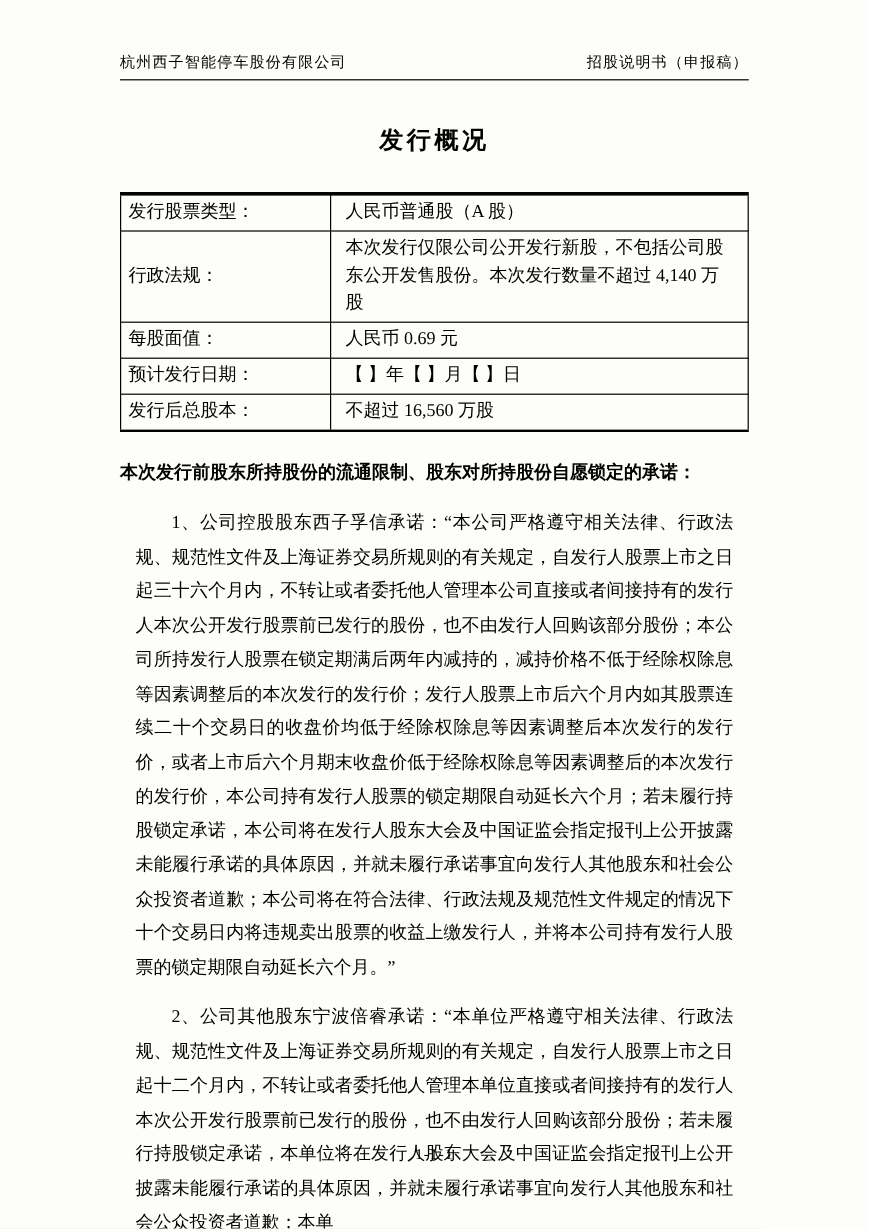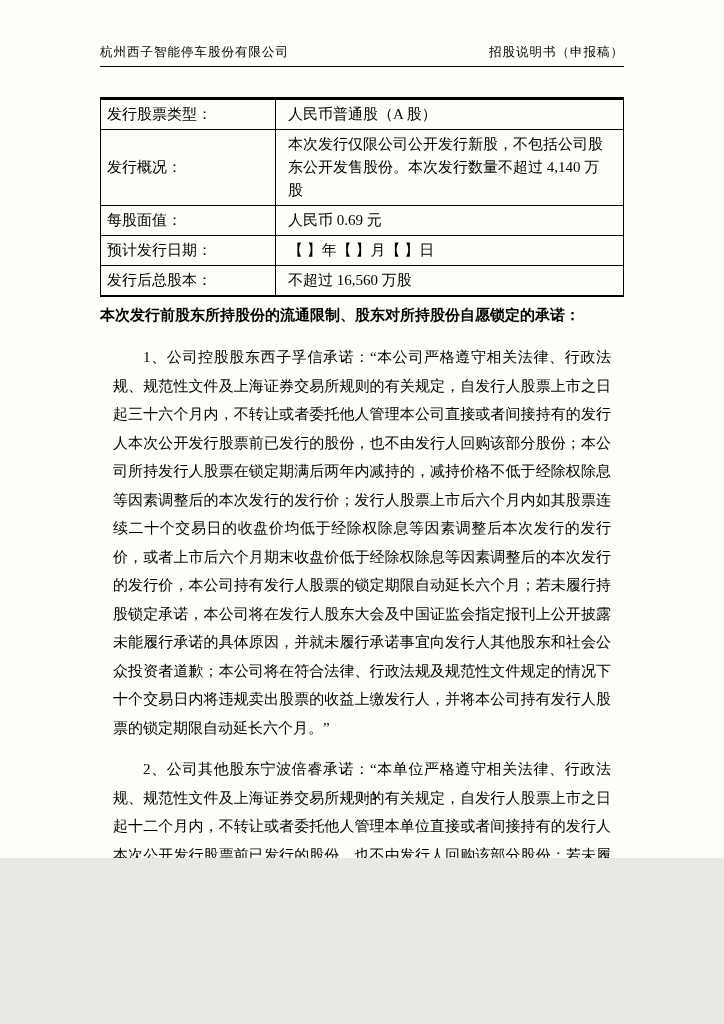--- a/index.html
+++ b/index.html
@@ -9,21 +9,21 @@
   }
   body {
     width: 724px;
     height: 1024px;
     font-family: "Liberation Serif", "DejaVu Serif", serif;
     color: #000;
   }
   .page {
     position: relative;
     width: 724px;
-    height: 858px;
+    height: 1024px;
     background: #fdfdf9;
     box-sizing: border-box;
     padding: 44px 100px 0 100px;
     overflow: hidden;
   }
   .header {
     display: flex;
     justify-content: space-between;
     align-items: flex-end;
     font-size: 12.5px;
@@ -57,21 +57,21 @@
     padding-left: 6px;
     white-space: nowrap;
   }
   .offering-table td.val {
     padding-left: 12px;
   }
   .section-heading {
     font-weight: bold;
     font-size: 15px;
     line-height: 29px;
-    margin-top: 4px;
+    margin-top: 20px;
   }
   .body-para {
     margin: 13px;
     font-size: 15px;
     line-height: 28.5px;
     text-align: justify;
     text-indent: 2em;
   }
   .footer {
     position: absolute;
@@ -86,29 +86,30 @@
 </head>
 <body>
 
 <div class="page">
 
   <div class="header">
     <span>杭州西子智能停车股份有限公司</span>
     <span>招股说明书（申报稿）</span>
   </div>
 
+  <div class="title">发行概况</div>
 
   <table class="offering-table">
     <tbody>
       <tr>
         <td class="lbl">发行股票类型：</td>
         <td class="val">人民币普通股（A 股）</td>
       </tr>
       <tr>
-        <td class="lbl">发行概况：</td>
+        <td class="lbl">行政法规：</td>
         <td class="val">本次发行仅限公司公开发行新股，不包括公司股东公开发售股份。本次发行数量不超过 4,140 万股</td>
       </tr>
       <tr>
         <td class="lbl">每股面值：</td>
         <td class="val">人民币 0.69 元</td>
       </tr>
       <tr>
         <td class="lbl">预计发行日期：</td>
         <td class="val">【 】年【 】月【 】日</td>
       </tr>

